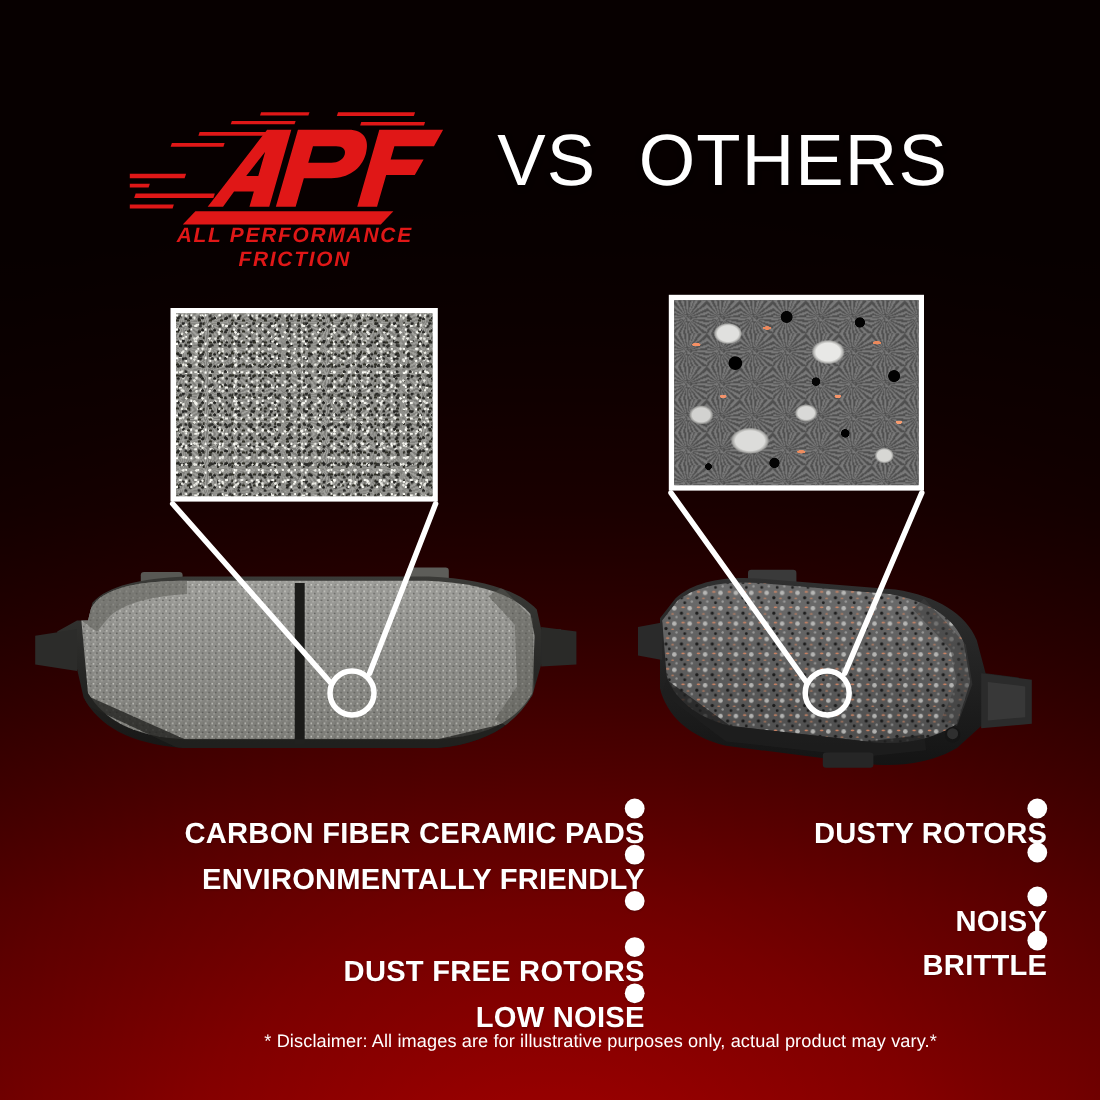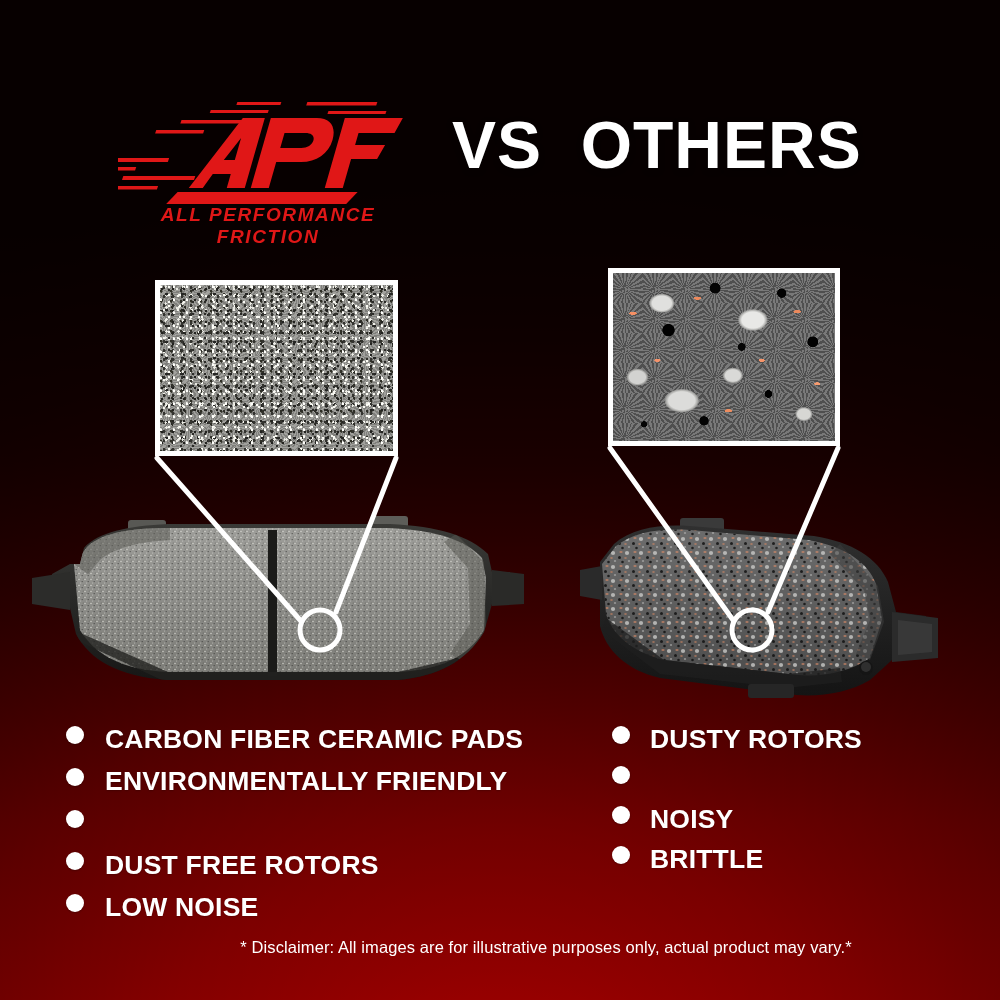--- a/index.html
+++ b/index.html
@@ -19,21 +19,21 @@
   #header{position:absolute;left:0;top:96px;width:1000px;height:140px;}
   .logo-wrap{position:absolute;left:118px;top:4px;width:300px;height:130px;}
   .logo-svg{position:absolute;left:0;top:0;}
   .logo-tag{
     position:absolute;left:0;top:104px;width:300px;text-align:center;
     color:#e01717;font-size:19px;font-weight:700;font-style:italic;
     letter-spacing:1.6px;font-family:"Liberation Sans", sans-serif;
   }
   .vs-others{
     position:absolute;left:452px;top:16px;width:480px;
-    color:#ffffff;font-size:66px;font-weight:700;line-height:1;
+    color:#ffffff;font-size:66px;font-weight:400;line-height:1;
     letter-spacing:1px;white-space:pre;
     text-shadow:0 2px 6px rgba(0,0,0,.35);
   }
   
   .inset{position:absolute;background:#ffffff;padding:5px;box-sizing:border-box;}
   #inset-left{left:155px;top:280px;width:243px;height:176px;}
   #inset-right{left:608px;top:268px;width:232px;height:178px;}
   .tex{width:100%;height:100%;position:relative;overflow:hidden;}
   
   .tex-fine{
@@ -101,21 +101,21 @@
     filter:contrast(1.18) brightness(.98);
   }
   
   #callouts{position:absolute;left:0;top:0;width:1000px;height:1000px;pointer-events:none;}
   
   .pad{position:absolute;}
   
   .flist{position:absolute;}
   #list-left{left:66px;top:726px;width:520px;}
   #list-right{left:612px;top:726px;width:340px;}
-  .frow{display:flex;align-items:flex-start;height:42px;}
+  .frow{display:flex;align-items:flex-end;height:42px;flex-direction:column;}
   #list-right .frow{height:40px;}
   .bullet{
     width:18px;height:18px;border-radius:50%;background:#ffffff;flex:0 0 18px;
     box-shadow:0 1px 2px rgba(0,0,0,.25);
   }
   .flabel{
     color:#ffffff;font-weight:700;font-size:26.5px;letter-spacing:.2px;
     margin-left:21px;white-space:nowrap;line-height:1;
     text-shadow:0 1px 2px rgba(0,0,0,.22);
   }

